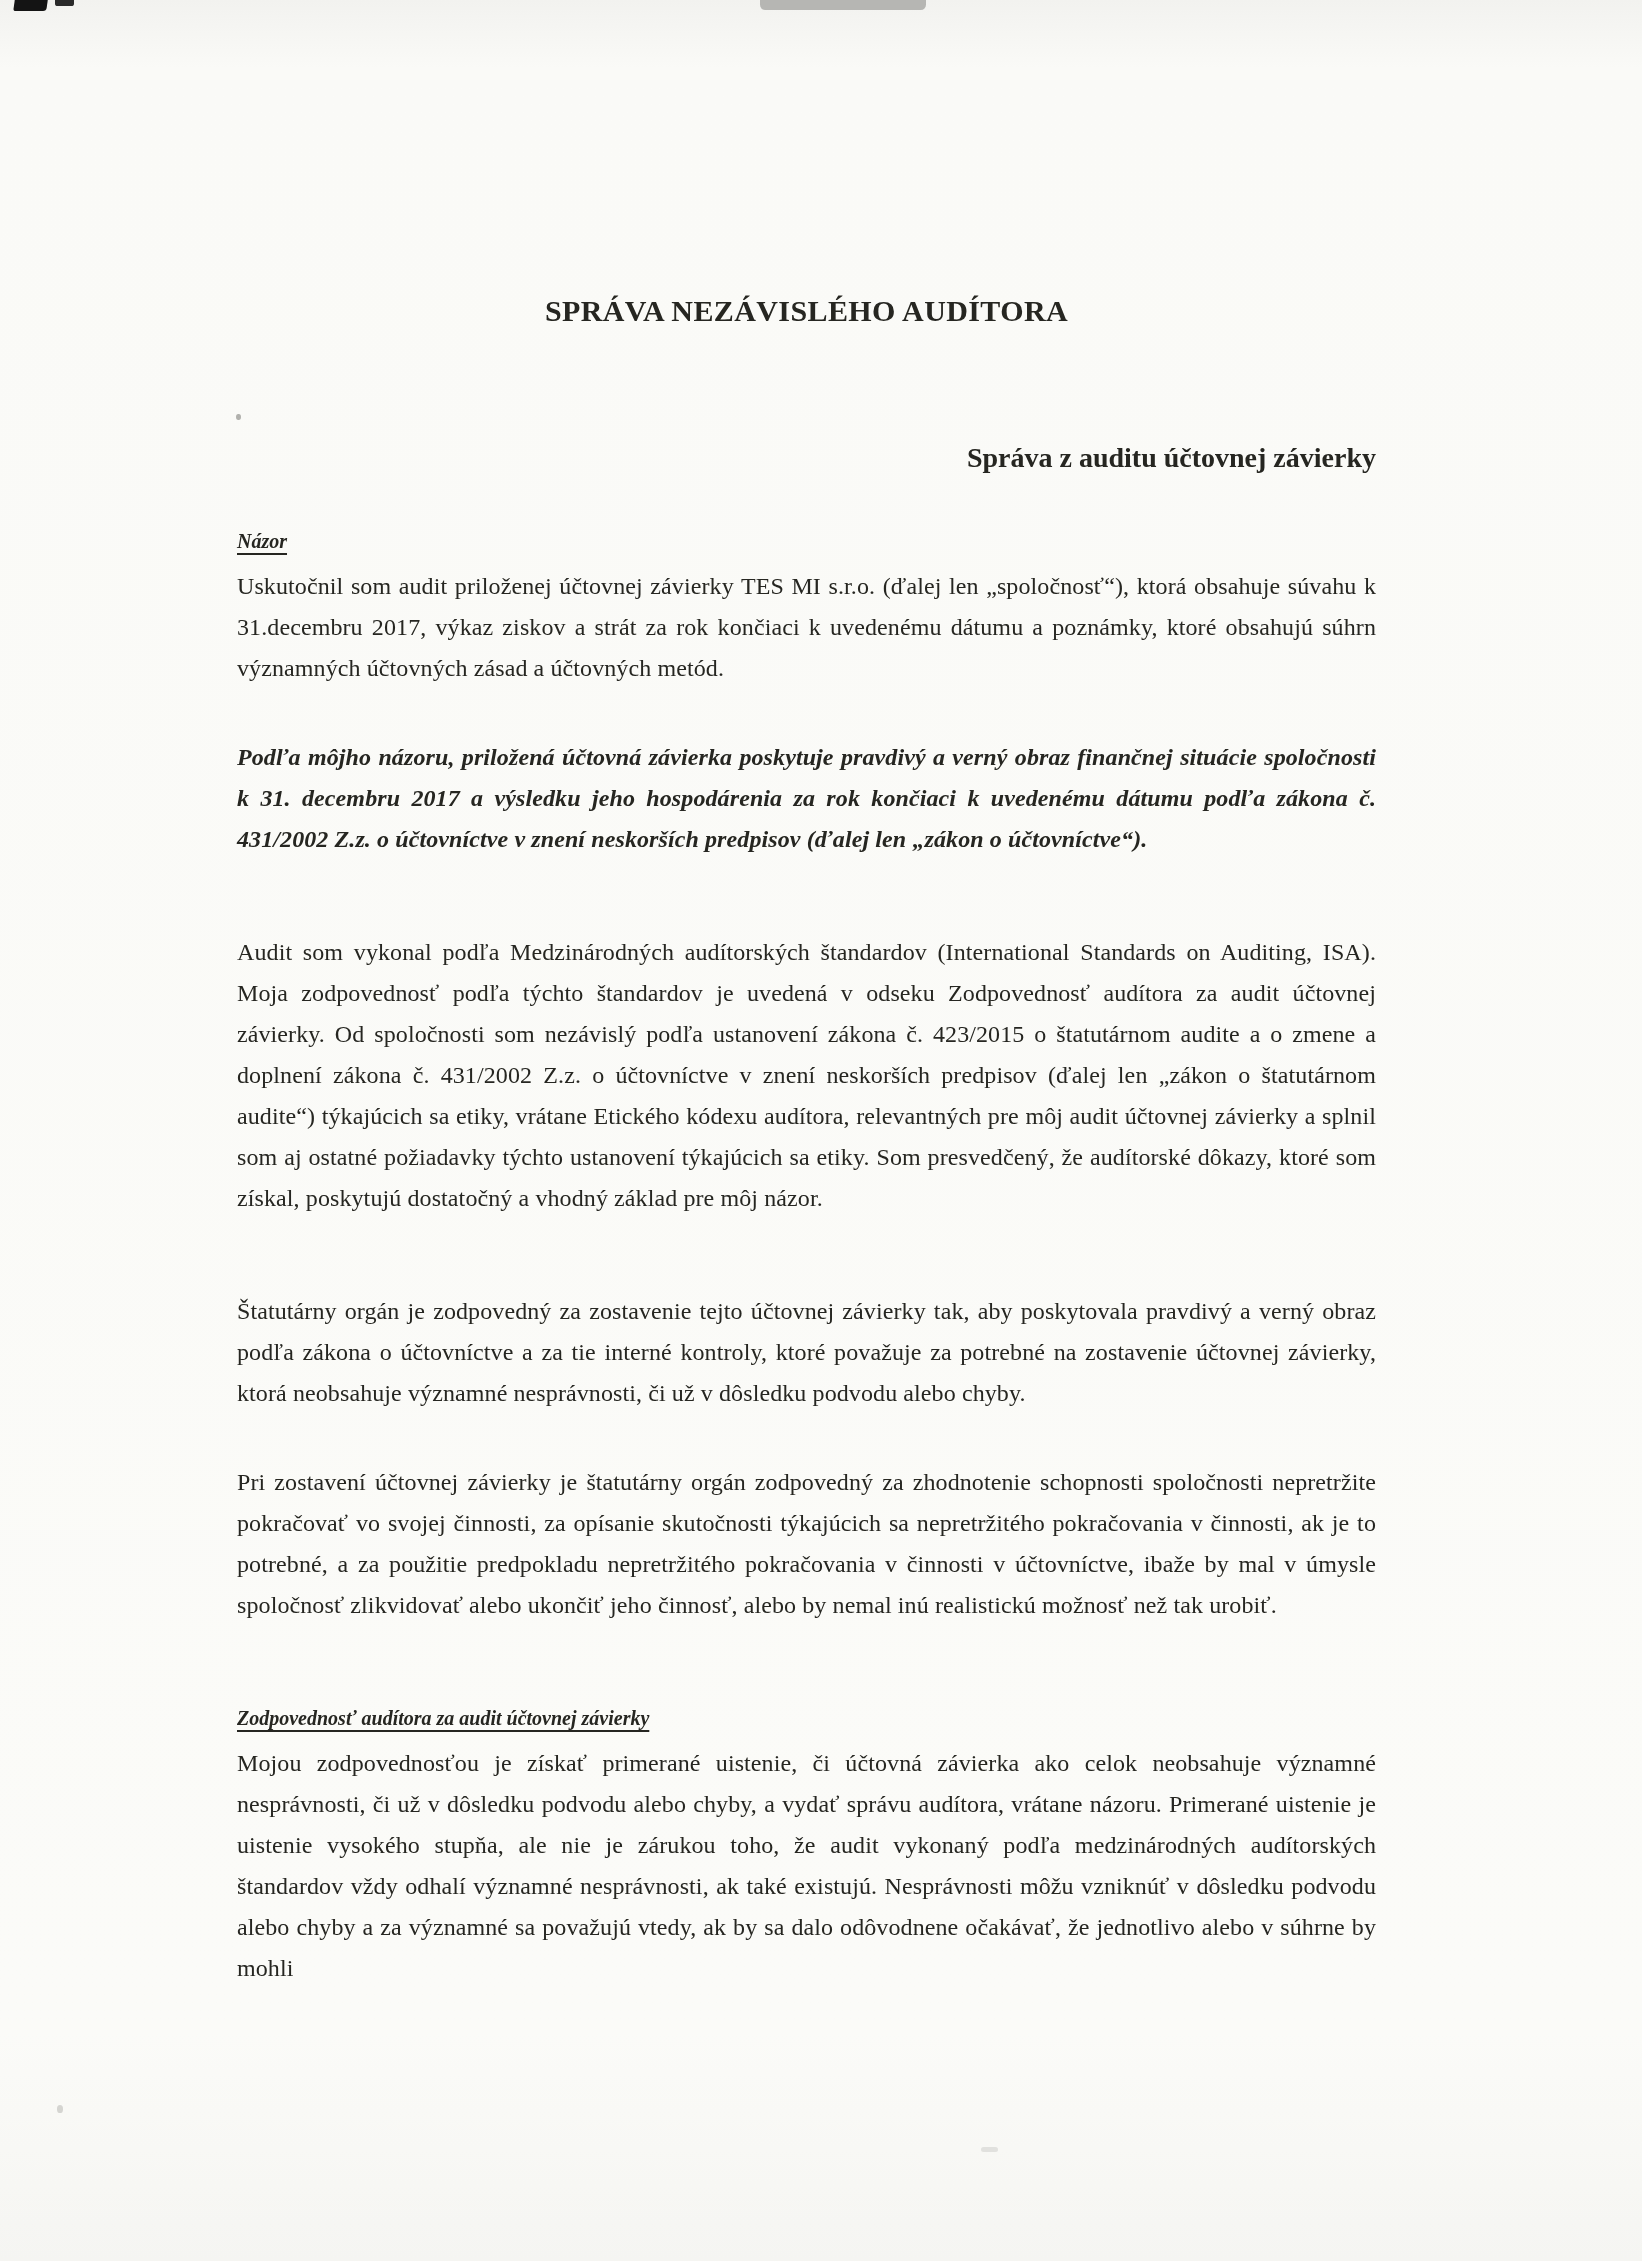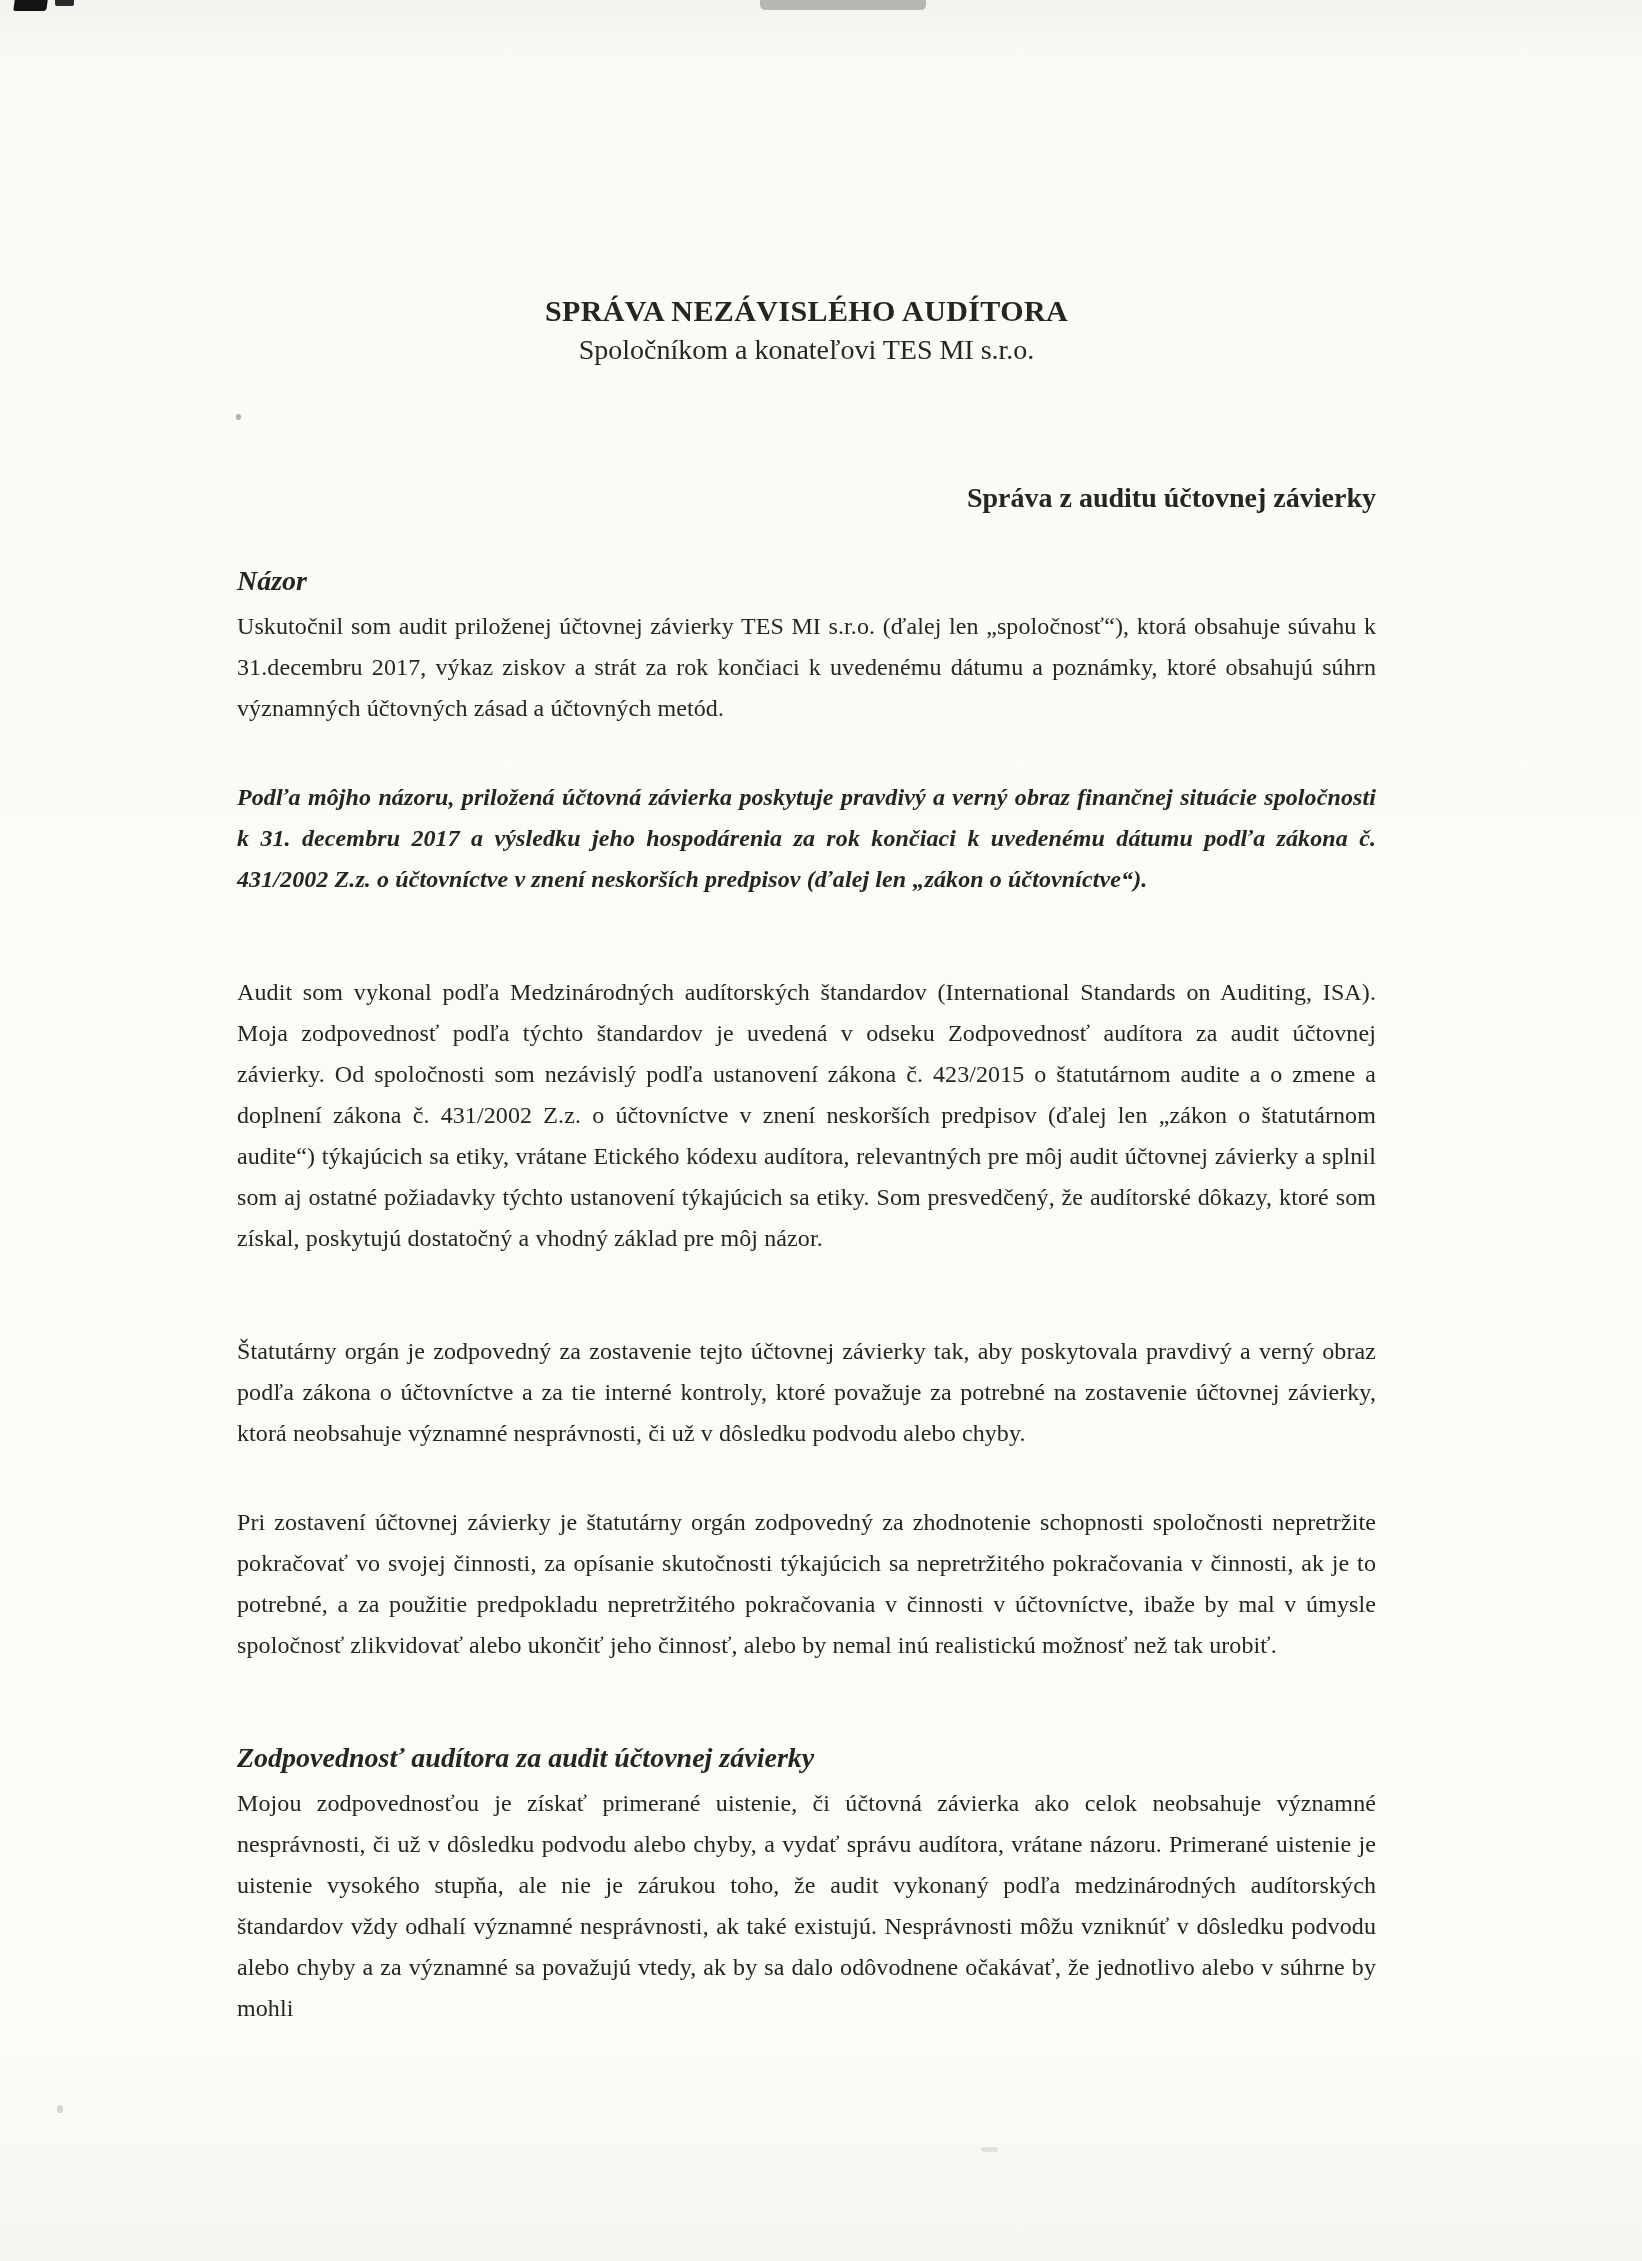--- a/index.html
+++ b/index.html
@@ -54,23 +54,24 @@
     margin-top: 108px;
     font-size: 28px;
     font-weight: bold;
     line-height: 40px;
     text-align: right;
   }
   .section { text-align: left; }
   .section-first { margin-top: 43px; }
   .section-gap { margin-top: 72px; }
   .section-heading {
-    font-size: 28px;
+    font-size: 20px;
     font-weight: bold;
     font-style: italic;
+    text-decoration: underline;
     text-underline-offset: 4.5px;
     line-height: 40px;
     display: inline-block;
     text-align: center;
   }
   .para {
     margin: 5.2px 0 0 0;
     font-size: 24px;
     line-height: 41px;
     text-align: justify;
@@ -92,21 +93,20 @@
   <div class="artifact artifact-black-2"></div>
   <div class="artifact artifact-gray-smudge"></div>
   <div class="artifact artifact-dot"></div>
   <div class="artifact artifact-bottom-1"></div>
   <div class="artifact artifact-bottom-2"></div>
 
   <div class="content">
 
     <div class="doc-header">
       <div class="doc-title">SPRÁVA NEZÁVISLÉHO AUDÍTORA</div>
-      <div class="doc-subtitle">Spoločníkom a konateľovi TES MI s.r.o.</div>
     </div>
 
     <div class="report-heading">Správa z auditu účtovnej závierky</div>
 
     <div class="section section-first">
       <div>
         <span class="section-heading">Názor</span>
       </div>
       <p class="para">Uskutočnil som audit priloženej účtovnej závierky TES MI s.r.o. (ďalej len „spoločnosť“), ktorá obsahuje súvahu k 31.decembru 2017, výkaz ziskov a strát za rok končiaci k uvedenému dátumu a poznámky, ktoré obsahujú súhrn významných účtovných zásad a účtovných metód.</p>
       <p class="para para-opinion">Podľa môjho názoru, priložená účtovná závierka poskytuje pravdivý a verný obraz finančnej situácie spoločnosti k 31. decembru 2017 a výsledku jeho hospodárenia za rok končiaci k uvedenému dátumu podľa zákona č. 431/2002 Z.z. o účtovníctve v znení neskorších predpisov (ďalej len „zákon o účtovníctve“).</p>

